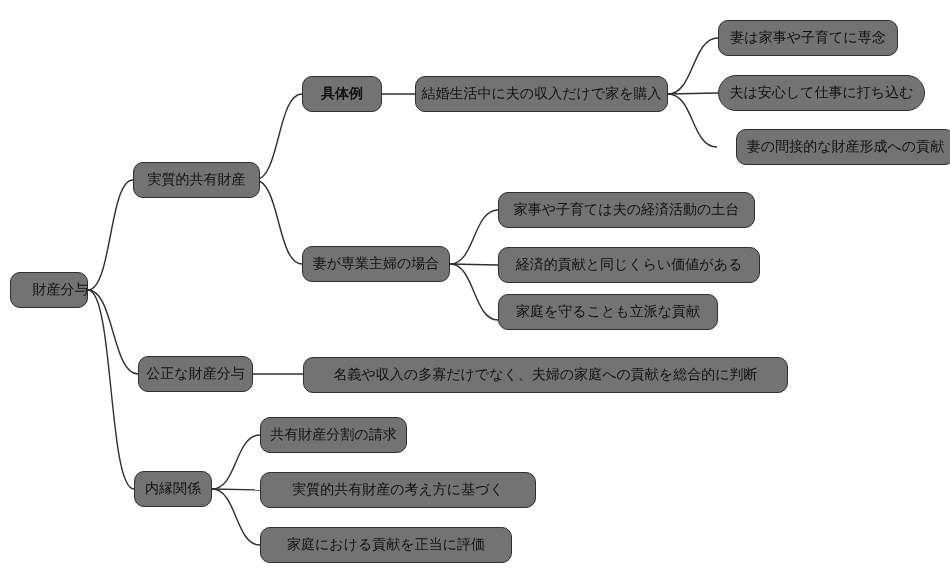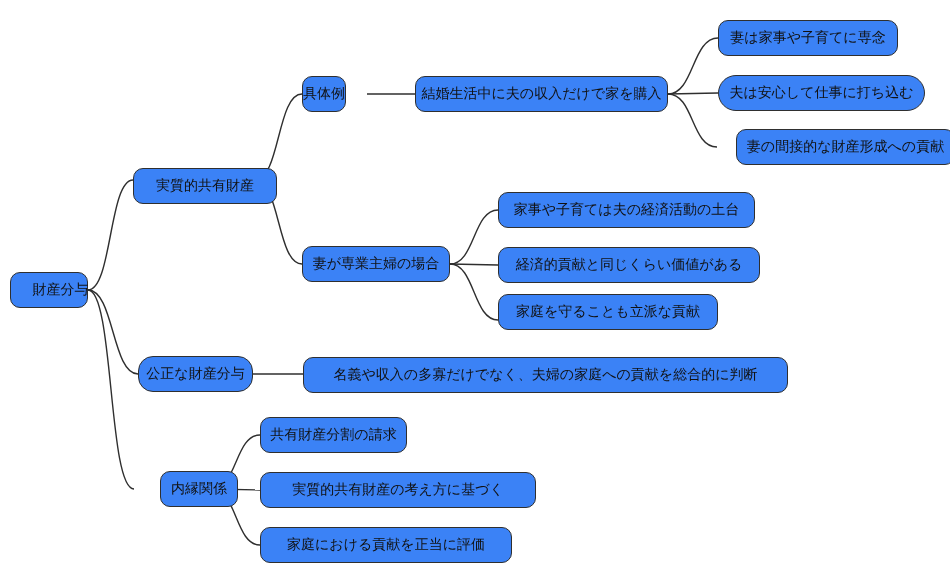--- a/index.html
+++ b/index.html
@@ -27,21 +27,21 @@
     stroke: #2f2f2f;
     stroke-width: 1.4;
   }
   .node {
     position: absolute;
     box-sizing: border-box;
     height: 36px;
     display: flex;
     align-items: center;
     justify-content: center;
-    background: #3b82f6;
+    background: #737373;
     border: 1.6px solid #2f2f2f;
     border-radius: 10px;
     font-size: 14px;
     color: #111111;
     white-space: nowrap;
     padding: 0 6px;
   }
 </style>
 </head>
 <body>
@@ -62,33 +62,33 @@
     <path d="M450,264 L498,265"></path>
     <path d="M450,264 C475,264 473,320 498,320"></path>
     <path d="M253,374 L303,374"></path>
     <path d="M212,489 C237,489 235,435 260,435"></path>
     <path d="M212,489 L260,490"></path>
     <path d="M212,489 C237,489 235,545 260,545"></path>
   </svg>
 
   <div class="node" style="left:10px;  top:272px; width:78px;padding-left:29px;">財産分与</div>
 
-  <div class="node" style="left:133px; top:168px; width:144px;">実質的共有財産</div>
-  <div class="node" style="left:302px; top:76px;  width:44px;">具体例</div>
+  <div class="node" style="left:133px; top:162px; width:127px;">実質的共有財産</div>
+  <div class="node" style="left:302px; top:76px;  width:80px;font-weight:bold;">具体例</div>
   <div class="node" style="left:415px; top:76px;  width:253px;">結婚生活中に夫の収入だけで家を購入</div>
   <div class="node" style="left:718px; top:20px;  width:180px;">妻は家事や子育てに専念</div>
   <div class="node" style="left:718px; top:75px;  width:207px;border-radius:18px;">夫は安心して仕事に打ち込む</div>
   <div class="node" style="left:717px; top:129px; width:219px;margin-left:19px;">妻の間接的な財産形成への貢献</div>
 
   <div class="node" style="left:498px; top:192px; width:257px;">家事や子育ては夫の経済活動の土台</div>
   <div class="node" style="left:302px; top:246px; width:148px;">妻が専業主婦の場合</div>
   <div class="node" style="left:498px; top:247px; width:262px;">経済的貢献と同じくらい価値がある</div>
   <div class="node" style="left:498px; top:294px; width:220px;">家庭を守ることも立派な貢献</div>
 
-  <div class="node" style="left:138px; top:356px; width:115px;border-radius:15px;">公正な財産分与</div>
+  <div class="node" style="left:138px; top:356px; width:115px;">公正な財産分与</div>
   <div class="node" style="left:303px; top:357px; width:485px;">名義や収入の多寡だけでなく、夫婦の家庭への貢献を総合的に判断</div>
 
-  <div class="node" style="left:134px; top:471px; width:78px;margin-left:26px;">内縁関係</div>
+  <div class="node" style="left:134px; top:471px; width:78px;">内縁関係</div>
   <div class="node" style="left:260px; top:417px; width:147px;">共有財産分割の請求</div>
   <div class="node" style="left:260px; top:472px; width:276px;">実質的共有財産の考え方に基づく</div>
   <div class="node" style="left:260px; top:527px; width:252px;">家庭における貢献を正当に評価</div>
 
 </div>
 
 </body></html>

